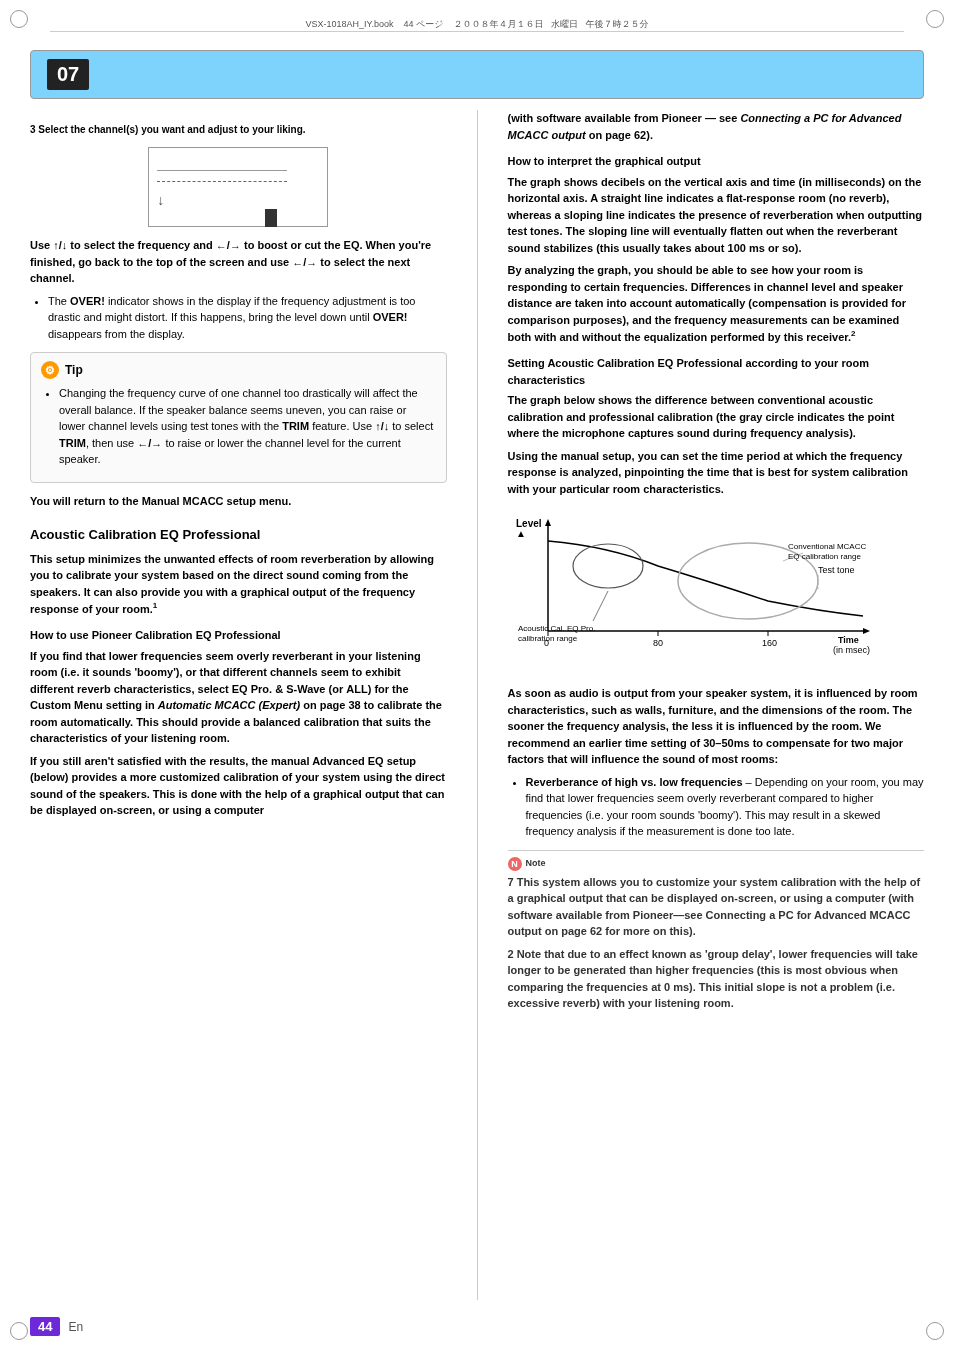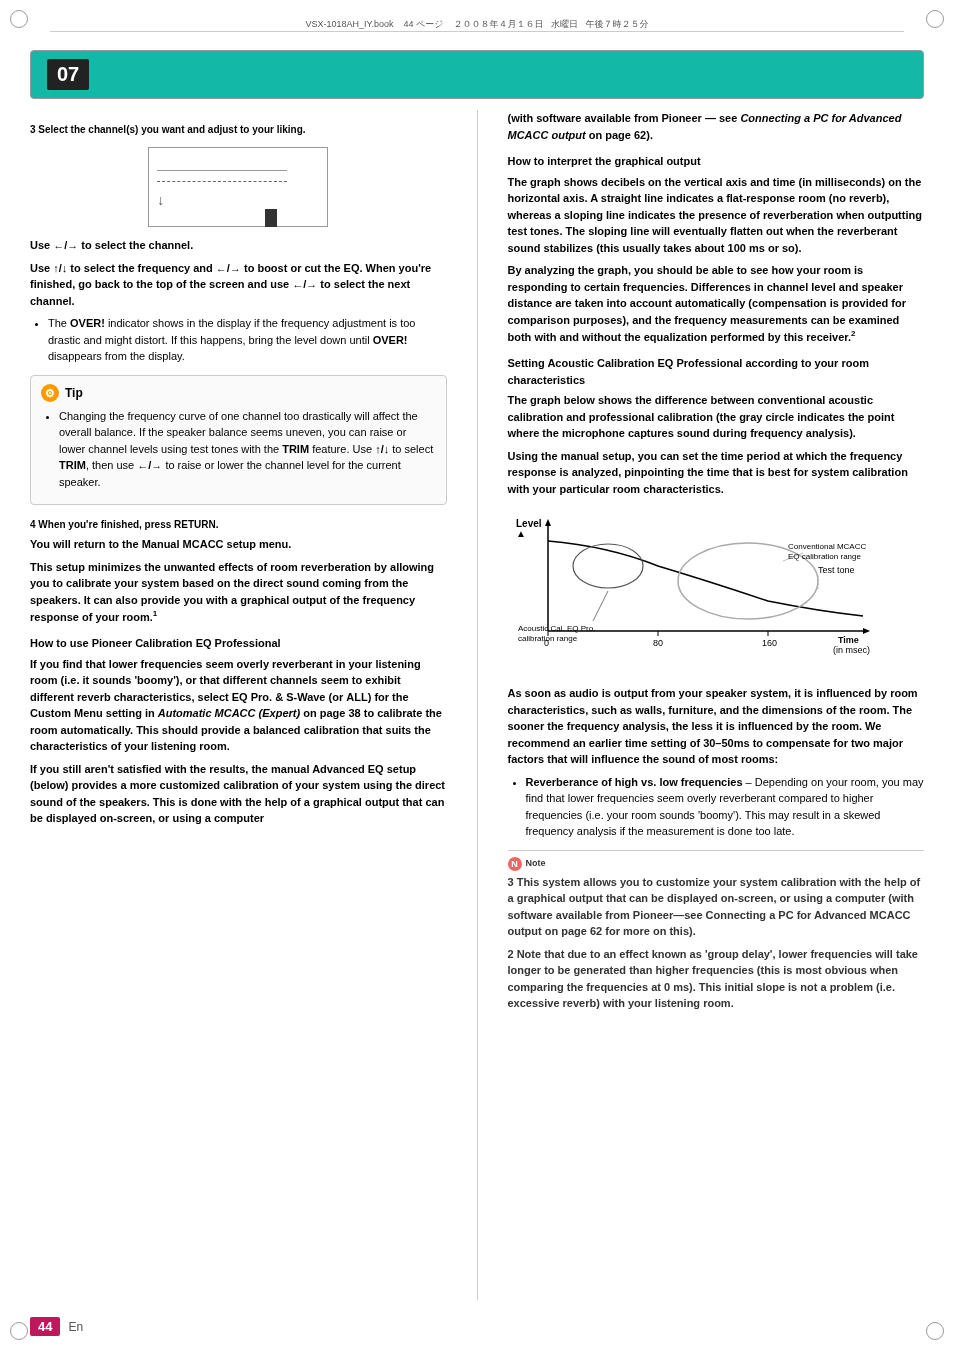--- a/index.html
+++ b/index.html
@@ -42,21 +42,21 @@
     .chapter-header {
       position: absolute;
       top: 50px;
       left: 30px;
       right: 30px;
       display: flex;
       align-items: center;
       border: 1px solid #999;
       border-radius: 4px;
       padding: 8px 16px;
-      background: #14b8a6;
+      background: #7dd3fc;
     }
     .chapter-number {
       background: #222;
       color: #fff;
       font-size: 20px;
       font-weight: bold;
       padding: 4px 10px;
       margin-right: 14px;
       border-radius: 2px;
     }
@@ -233,21 +233,21 @@
     
     .page-footer {
       position: absolute;
       bottom: 14px;
       left: 30px;
       display: flex;
       align-items: center;
       gap: 8px;
     }
     .page-number {
-      background: #be185d;
+      background: #6d28d9;
       color: #fff;
       font-size: 13px;
       font-weight: bold;
       padding: 2px 8px;
       border-radius: 2px;
     }
     .page-en {
       font-size: 12px;
       color: #555;
     }
@@ -293,40 +293,39 @@
     <p class="step-heading">3   Select the channel(s) you want and adjust to your liking.</p>
 
     <div class="screen-graphic">
       <div style="width:80%; border-top:1px solid #999; margin:4px 0;"></div>
       <div class="bar-line">
         <div class="slider-block"></div>
       </div>
       <div class="arrow-down">↓</div>
     </div>
 
-    <p><span>Use ←/→ to select the channel.</span></p>
     <p>Use <strong>↑/↓</strong> to select the frequency and <strong>←/→</strong> to boost or cut the EQ. When you're finished, go back to the top of the screen and use <strong>←/→</strong> to select the next channel.</p>
 
     <ul class="content-list">
       <li>The <strong>OVER!</strong> indicator shows in the display if the frequency adjustment is too drastic and might distort. If this happens, bring the level down until <strong>OVER!</strong> disappears from the display.</li>
     </ul>
 
     <div class="tip-box">
       <div class="tip-header">
         <span class="tip-icon">⚙</span>
         <span>Tip</span>
       </div>
       <ul class="content-list">
         <li>Changing the frequency curve of one channel too drastically will affect the overall balance. If the speaker balance seems uneven, you can raise or lower channel levels using test tones with the <strong>TRIM</strong> feature. Use <strong>↑/↓</strong> to select <strong>TRIM</strong>, then use <strong>←/→</strong> to raise or lower the channel level for the current speaker.</li>
       </ul>
     </div>
 
-    <p class="step-heading">4   When you're finished, press RETURN.</p>
     <p>You will return to the Manual MCACC setup menu.</p>
 
+    <p class="section-big">Acoustic Calibration EQ Professional</p>
     <p><span>This setup minimizes the unwanted effects of room reverberation by allowing you to calibrate your system based on the direct sound coming from the speakers. It can also provide you with a graphical output of the frequency response of your room.</span><sup>1</sup></p>
 
     <p class="section-heading">How to use Pioneer Calibration EQ Professional</p>
     <p>If you find that lower frequencies seem overly reverberant in your listening room (i.e. it sounds 'boomy'), or that different channels seem to exhibit different reverb characteristics, select <strong>EQ Pro. &amp; S-Wave</strong> (or <strong>ALL</strong>) for the <strong>Custom Menu</strong> setting in <em>Automatic MCACC (Expert)</em> on page 38 to calibrate the room automatically. This should provide a balanced calibration that suits the characteristics of your listening room.</p>
     <p>If you still aren't satisfied with the results, the manual Advanced EQ setup (below) provides a more customized calibration of your system using the direct sound of the speakers. This is done with the help of a graphical output that can be displayed on-screen, or using a computer</p>
 
   </div>
 
   <div class="col-divider"></div>
 
@@ -389,21 +388,21 @@
 
     <ul class="content-list">
       <li><strong>Reverberance of high vs. low frequencies</strong> – Depending on your room, you may find that lower frequencies seem overly reverberant compared to higher frequencies (i.e. your room sounds 'boomy'). This may result in a skewed frequency analysis if the measurement is done too late.</li>
     </ul>
 
     <div class="note-box">
       <div class="note-header">
         <span class="note-icon">N</span>
         <span>Note</span>
       </div>
-      <p>3  This system allows you to customize your system calibration with the help of a graphical output that can be displayed on-screen, or using a computer (with software available from Pioneer—see Connecting a PC for Advanced MCACC output on page 62 for more on this).</p>
+      <p>7  This system allows you to customize your system calibration with the help of a graphical output that can be displayed on-screen, or using a computer (with software available from Pioneer—see Connecting a PC for Advanced MCACC output on page 62 for more on this).</p>
       <p>2  Note that due to an effect known as 'group delay', lower frequencies will take longer to be generated than higher frequencies (this is most obvious when comparing the frequencies at 0 ms). This initial slope is not a problem (i.e. excessive reverb) with your listening room.</p>
     </div>
 
   </div>
 </div>
 
 <div class="page-footer">
   <div class="page-number">44</div>
   <div class="page-en">En</div>
 </div>

